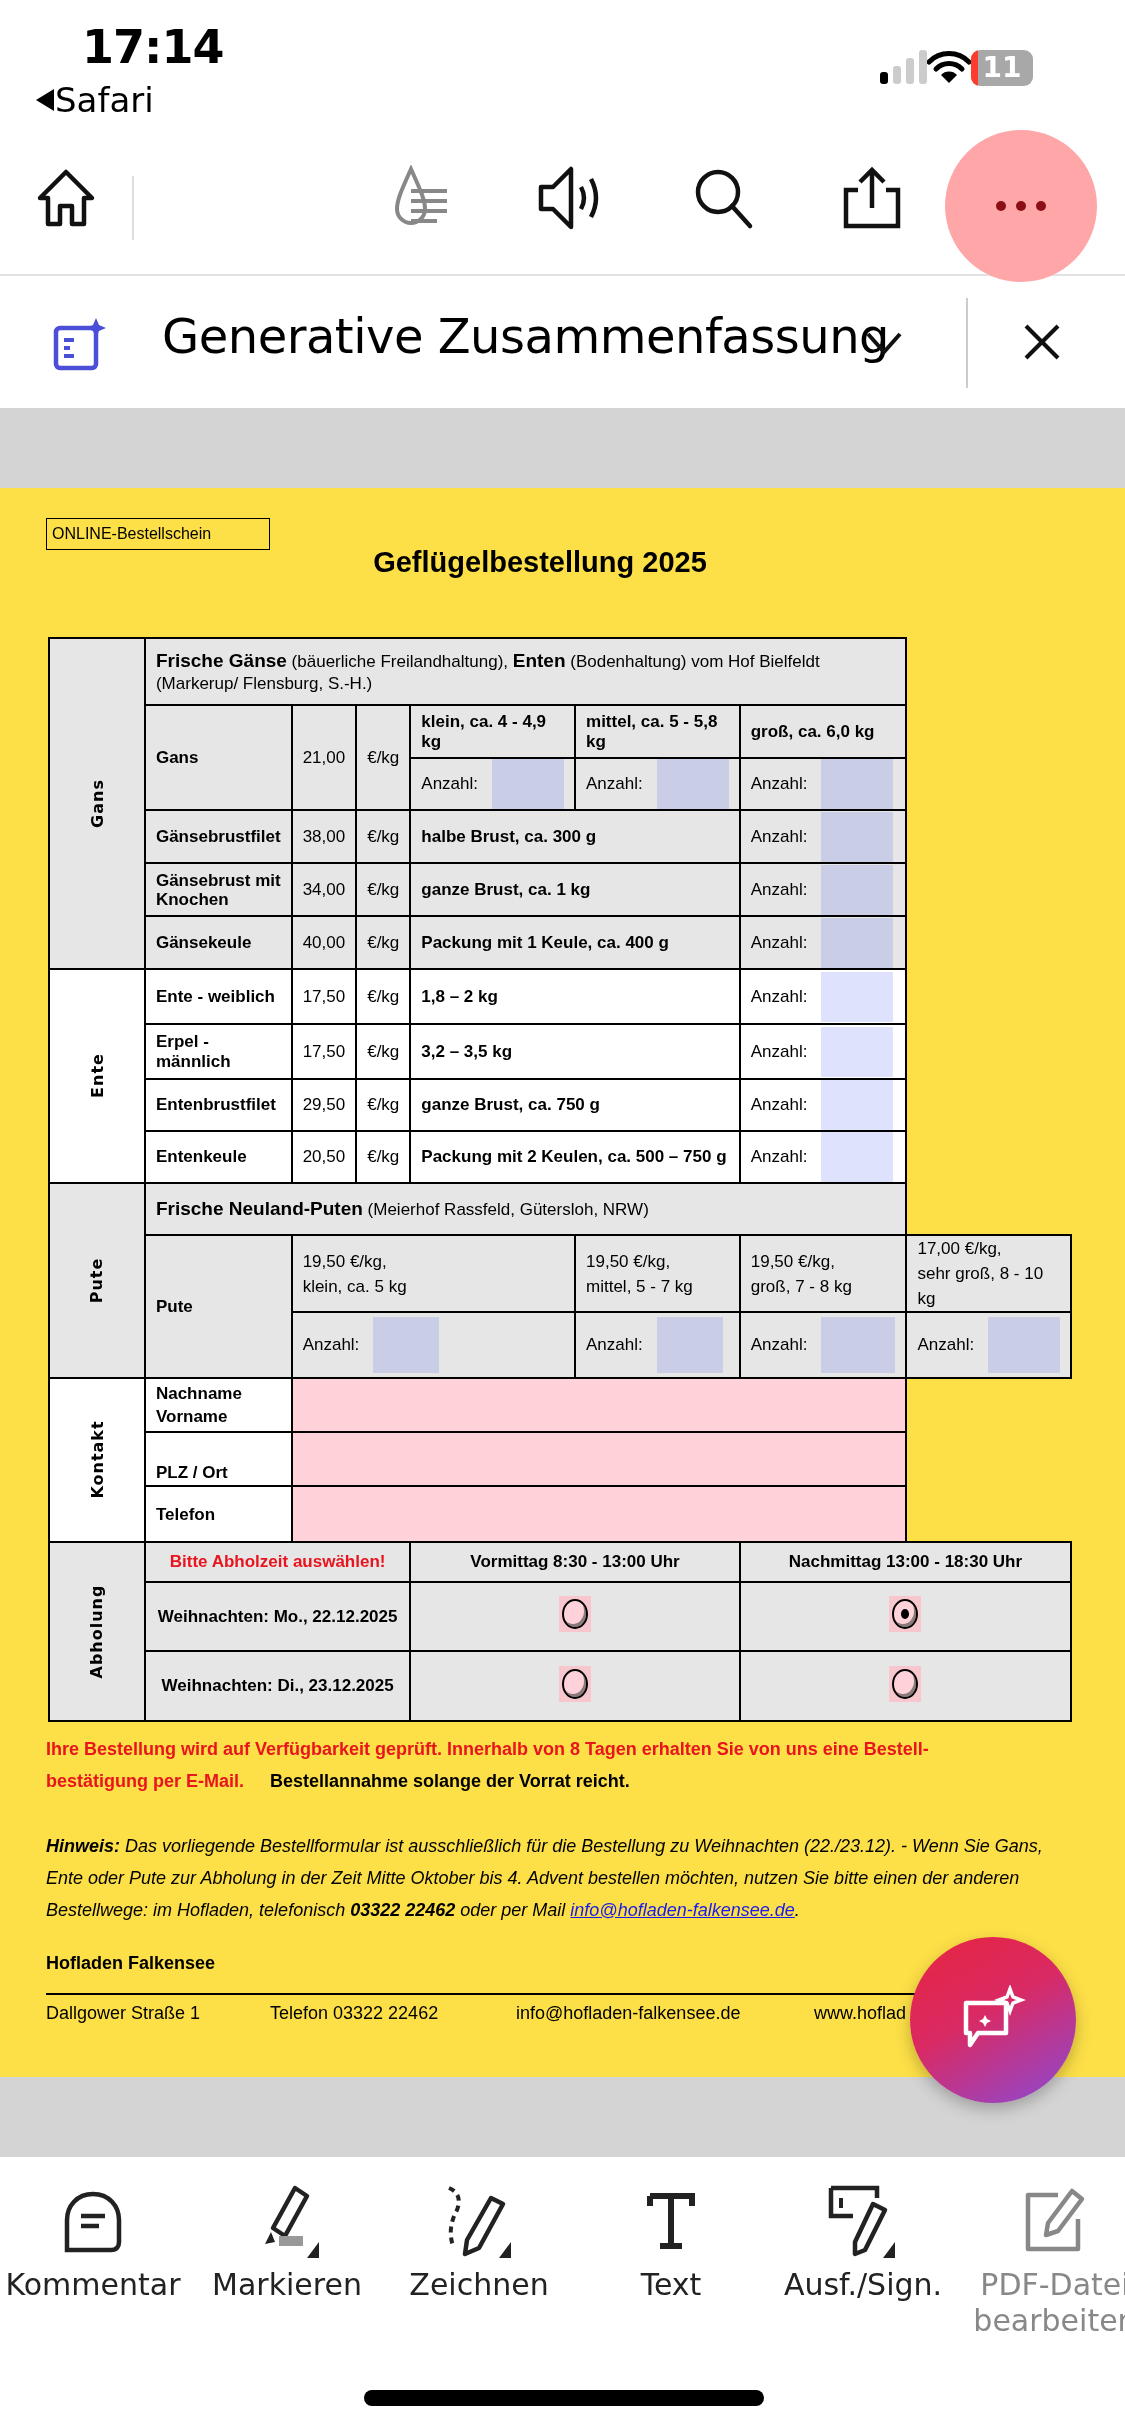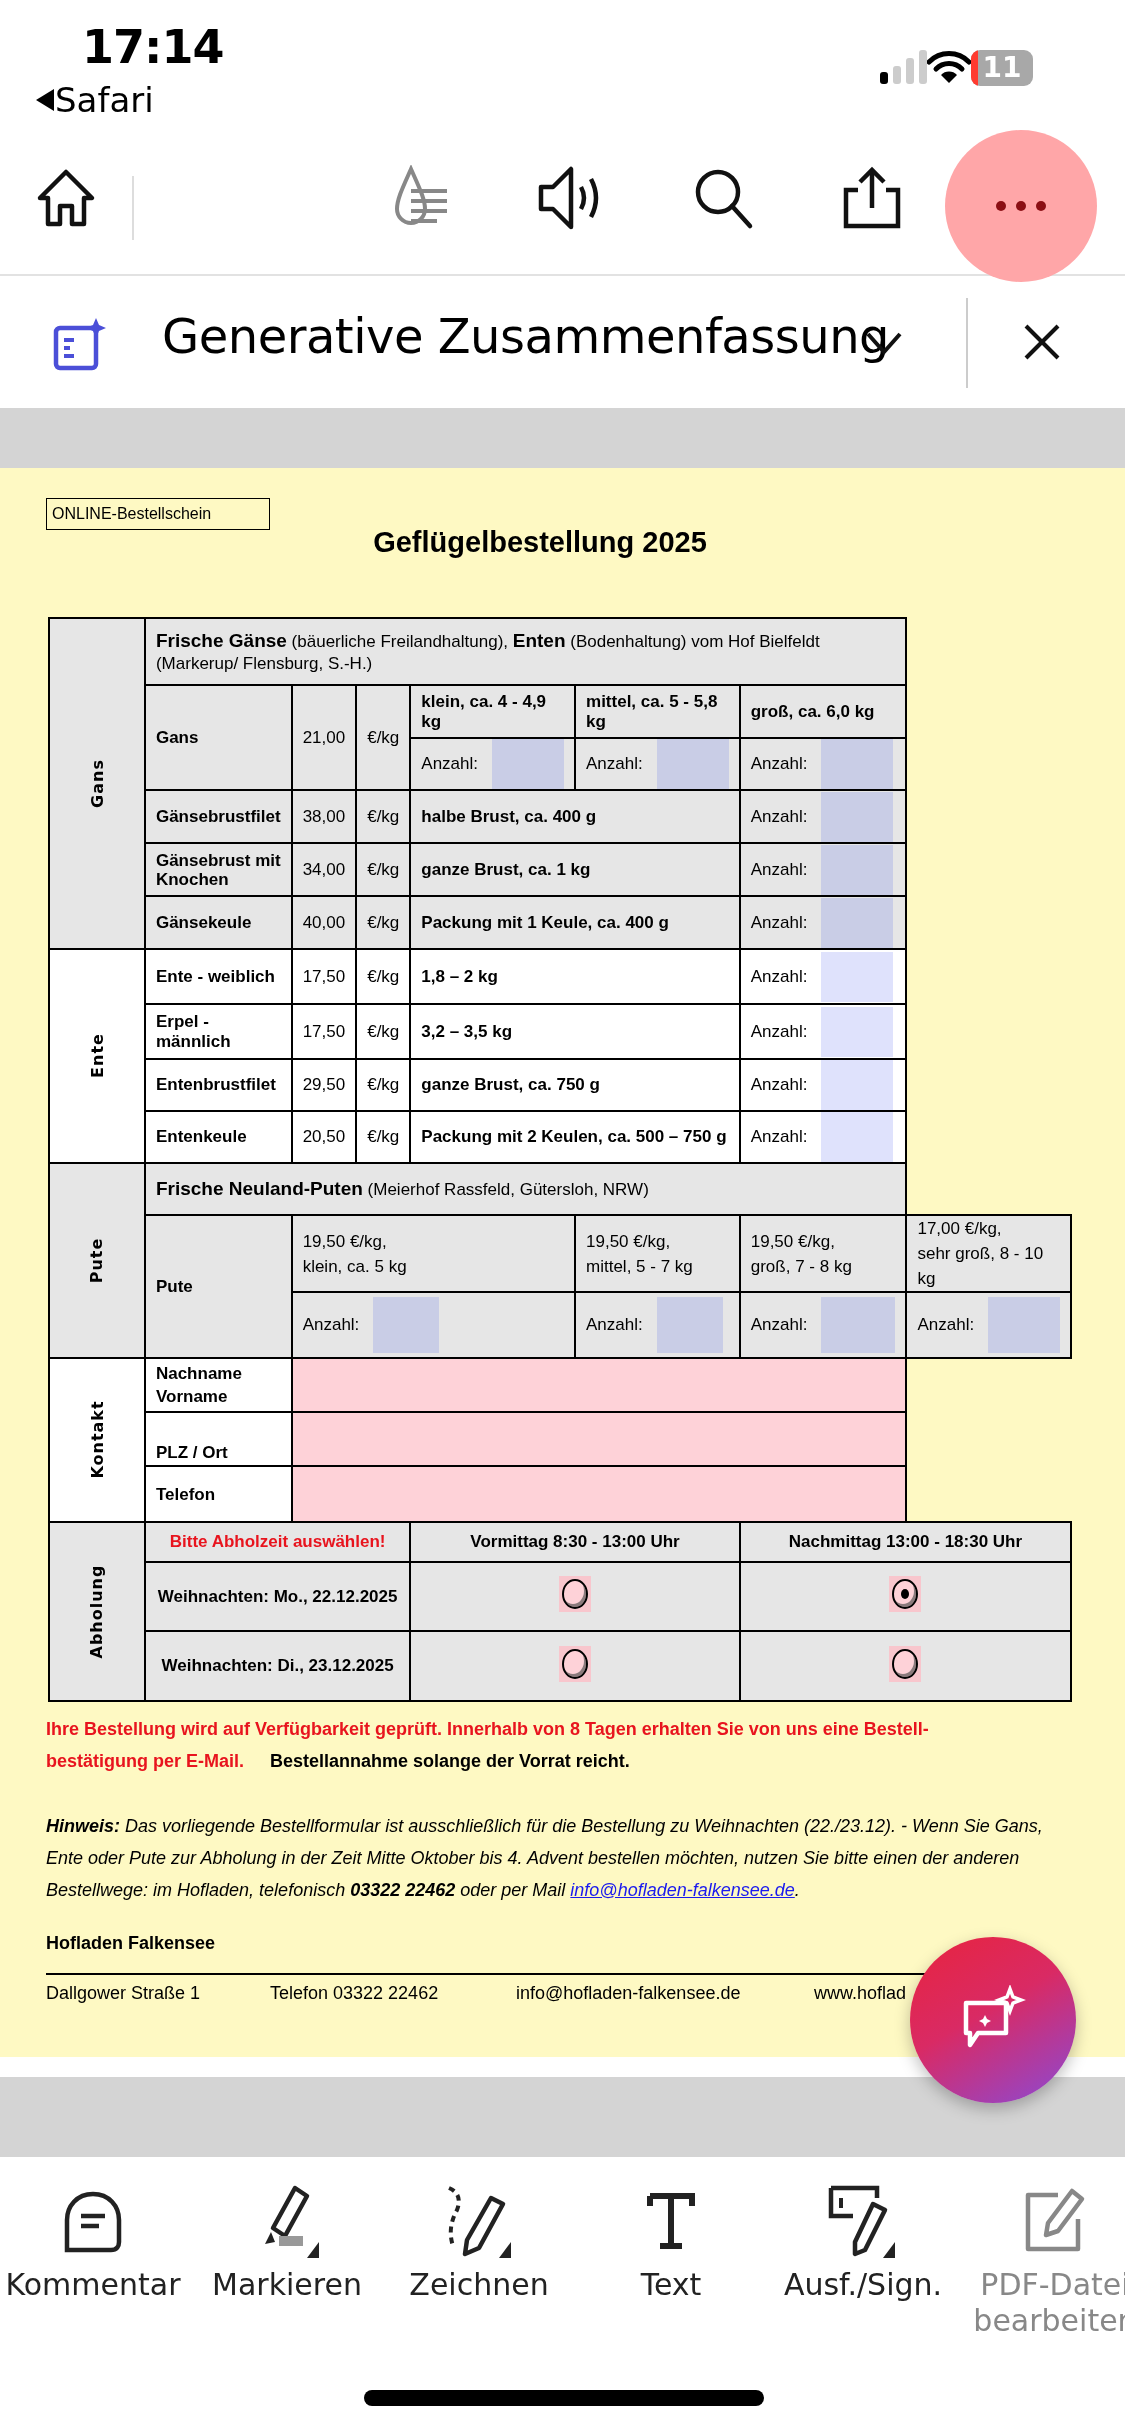--- a/index.html
+++ b/index.html
@@ -31,21 +31,21 @@
   .summary-title { position: absolute; left: 162px; top: 30px; font-size: 48px; font-family: "DejaVu Sans", sans-serif; letter-spacing: -0.5px; }
   .summary-chevron { position: absolute; left: 862px; top: 42px; }
   .summary-divider { position: absolute; left: 966px; top: 20px; width: 2px; height: 90px; background: #ccc; }
   .summary-close { position: absolute; left: 1020px; top: 42px; }
 
   
   .band-top { position: absolute; left: 0; top: 408px; width: 1125px; height: 80px; background: #d4d4d4; }
   .band-bot { position: absolute; left: 0; top: 2077px; width: 1125px; height: 80px; background: #d4d4d4; }
 
   
-  .doc { position: absolute; left: 0; top: 468px; width: 1125px; height: 1589px; background: #fef9c3; }
+  .doc { position: absolute; left: 0; top: 488px; width: 1125px; height: 1589px; background: #fde047; }
   .online-box { position: absolute; left: 46px; top: 30px; width: 224px; height: 32px; border: 1.5px solid #000; font-size: 16px; line-height: 29px; padding-left: 5px; }
   .doc-title { position: absolute; left: 0; width: 1080px; top: 58px; text-align: center; font-size: 29px; font-weight: 700; }
   .doc-sub { position: absolute; left: 0; width: 1080px; top: 104px; text-align: center; font-size: 18px; }
 
   table.form { position: absolute; left: 48px; top: 149px; width: 1006px; border-collapse: collapse; font-size: 17px; }
   table.form td { border: 2px solid #000; padding: 0 10px; vertical-align: middle; }
   .g { background: #e6e6e6; }
   .w { background: #fff; }
   .sec { width: 41px; padding: 0 !important; text-align: center; }
   .sec span { display: inline-block; transform: rotate(-90deg); font-family: "DejaVu Sans", sans-serif; font-weight: 700; font-size: 16px; letter-spacing: 1px; white-space: nowrap; }
@@ -216,21 +216,21 @@
             <div class="anz">
               <span>Anzahl:</span>
               <span class="box" style="margin-left:0"></span>
             </div>
           </td>
     </tr>
     <tr class="g" style="height:53px">
       <td class="b">Gänsebrustfilet</td>
       <td>38,00</td>
       <td>€/kg</td>
-      <td colspan="2" class="b">halbe Brust, ca. 400 g</td>
+      <td colspan="2" class="b">halbe Brust, ca. 300 g</td>
       <td>
             <div class="anz">
               <span>Anzahl:</span>
               <span class="box"></span>
             </div>
           </td>
     </tr>
     <tr class="g" style="height:53px">
       <td class="b" style="line-height:19px">Gänsebrust mit Knochen</td>
       <td>34,00</td>

